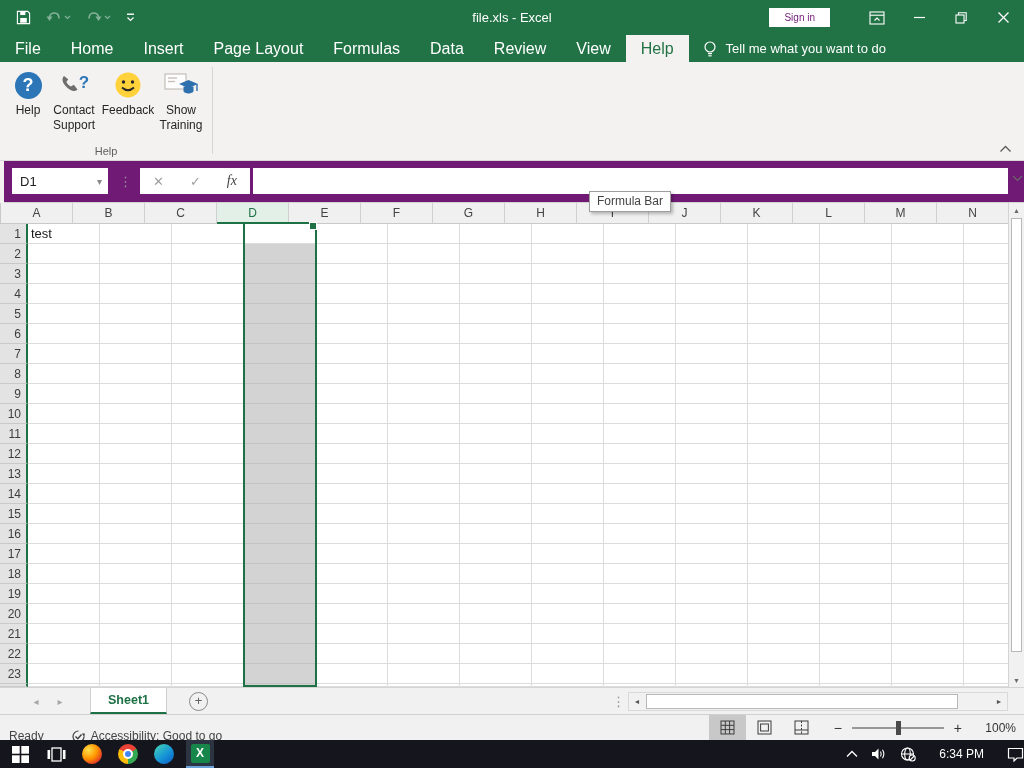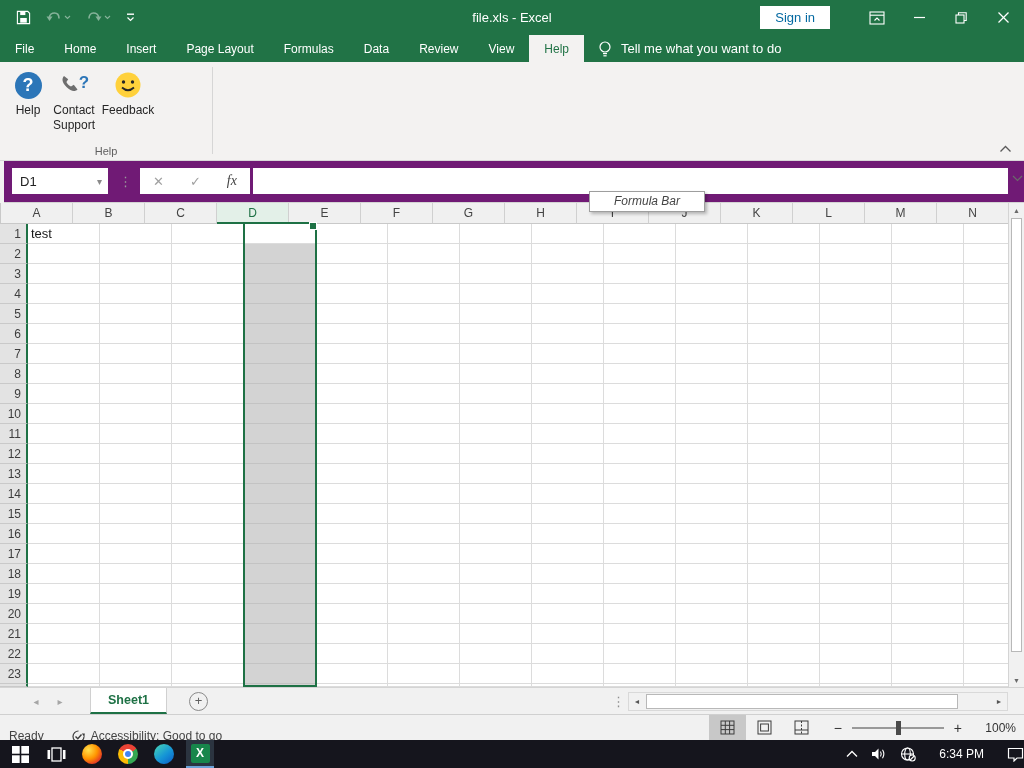--- a/index.html
+++ b/index.html
@@ -7,27 +7,27 @@
     font-family:"Liberation Sans",sans-serif;background:#f3f2f1;}
 
   
   .titlebar{position:absolute;left:0;top:0;width:1024px;height:35px;background:#217346;}
   .qat{position:absolute;left:16px;top:0;height:35px;display:flex;align-items:center;gap:15px;}
   .qat .qbtn{display:flex;align-items:center;gap:2px;}
   .qbtn.disabled{opacity:.45;}
   .tb-title{position:absolute;left:0;right:0;top:0;height:35px;display:flex;align-items:center;
     justify-content:center;color:#fff;font-size:13px;}
   .tb-right{position:absolute;right:0;top:0;height:35px;display:flex;align-items:center;}
-  .signin{background:#fff;color:#0369a1;font-size:13px;padding:4px 15px;margin-right:26px;cursor:default;}
+  .signin{background:#fff;color:#701a75;font-size:10px;padding:4px 15px;margin-right:26px;cursor:default;}
   .winbtn{width:42px;height:35px;display:flex;align-items:center;justify-content:center;}
 
   
   .tabrow{position:absolute;left:0;top:35px;width:1024px;height:27px;background:#217346;
     display:flex;align-items:stretch;color:#fff;}
-  .tab{padding:0 15px;display:flex;align-items:center;font-size:12px;cursor:default;}
+  .tab{padding:0 15px;display:flex;align-items:center;font-size:16px;cursor:default;}
   .tab.active{background:#f3f2f1;color:#217346;}
   .tellme{display:flex;align-items:center;gap:9px;margin-left:14px;font-size:13px;}
 
   
   .ribbon{position:absolute;left:0;top:62px;width:1024px;height:99px;background:#f3f2f1;
     border-bottom:1px solid #d8d8d8;box-sizing:border-box;}
   .rbtn{position:absolute;top:5px;display:flex;flex-direction:column;align-items:center;
     font-size:12px;color:#262626;text-align:center;}
   .rbtn .ric{height:36px;display:flex;align-items:center;justify-content:center;}
   .rbtn .rlabel{line-height:15px;}
@@ -50,21 +50,21 @@
     color:#9a9a9a;font-size:13px;}
   .fbtns{position:absolute;left:136px;top:7px;width:110px;height:26px;background:#fff;
     display:flex;align-items:center;justify-content:space-around;}
   .fbtn{color:#a0a0a0;font-size:13px;}
   .fx{color:#444;font-family:"Liberation Serif",serif;font-style:italic;font-size:14px;}
   .finput{position:absolute;left:249px;top:7px;width:755px;height:26px;background:#fff;font-size:13px;}
   .fchev{position:absolute;right:5px;top:14px;}
 
   
   .tooltip{position:absolute;left:589px;top:191px;z-index:60;background:#fff;border:1px solid #9e9e9e;
-    padding:2px 24px 3px;font-size:12px;color:#444;box-shadow:2px 2px 3px rgba(0,0,0,.25);font-style:italic;}
+    padding:2px 7px 3px;font-size:12px;color:#444;box-shadow:2px 2px 3px rgba(0,0,0,.25);}
 
   
   .grid{position:absolute;left:0;top:203px;width:1008px;height:484px;background:#fff;overflow:hidden;}
   .grid-hdr-row{display:flex;height:21px;}
   .corner{width:28px;height:21px;box-sizing:border-box;background:#f0f0f0;
     border-right:1px solid #c9c9c9;border-bottom:1px solid #c9c9c9;position:relative;}
   .corner::after{content:'';position:absolute;right:2px;bottom:2px;width:0;height:0;
     border-bottom:9px solid #b0b0b0;border-left:9px solid transparent;}
   .col-hd{width:72px;height:21px;box-sizing:border-box;background:#f0f0f0;color:#444;
     font-size:12px;display:flex;align-items:center;justify-content:center;
@@ -264,20 +264,33 @@
       <span class="ric">
         <svg width="28" height="28" viewBox="0 0 28 28">
             <circle cx="14" cy="14" r="12.5" fill="#ffd13b"></circle>
             <circle cx="9.5" cy="11" r="1.7" fill="#262626"></circle>
             <circle cx="18.5" cy="11" r="1.7" fill="#262626"></circle>
             <path d="M8 16.5 Q14 22 20 16.5" fill="none" stroke="#262626" stroke-width="1.7"></path>
           </svg>
       </span>
       <span class="rlabel">Feedback</span>
     </div>
+    <div class="rbtn" style="left:156px;width:50px;">
+      <span class="ric">
+        <svg width="34" height="28" viewBox="0 0 34 28">
+            <rect x="1" y="3" width="21" height="15" fill="#fdfdfd" stroke="#b9b4ad"></rect>
+            <line x1="4" y1="7" x2="13" y2="7" stroke="#c6c1ba" stroke-width="1.4"></line>
+            <line x1="4" y1="10.5" x2="11" y2="10.5" stroke="#c6c1ba" stroke-width="1.4"></line>
+            <polygon points="15,13 24.5,9 34,13 24.5,17" fill="#2e6fad"></polygon>
+            <path d="M19.5 15.5 v4.5 c0 1.5,3 2.5,5 2.5 s5-1,5-2.5 v-4.5" fill="#2e6fad"></path>
+            <line x1="33" y1="13" x2="33" y2="20" stroke="#2e6fad" stroke-width="1.4"></line>
+          </svg>
+      </span>
+      <span class="rlabel">Show Training</span>
+    </div>
     <div class="grp-label">Help</div>
     <div class="grp-divider"></div>
     <span class="collapse-btn">
       <svg width="13" height="8" viewBox="0 0 13 8">
           <polyline points="1.5,6.5 6.5,1.5 11.5,6.5" fill="none" stroke="#5a5a5a" stroke-width="1.3"></polyline>
         </svg>
     </span>
   </div>
 
   <div class="formula-row">

